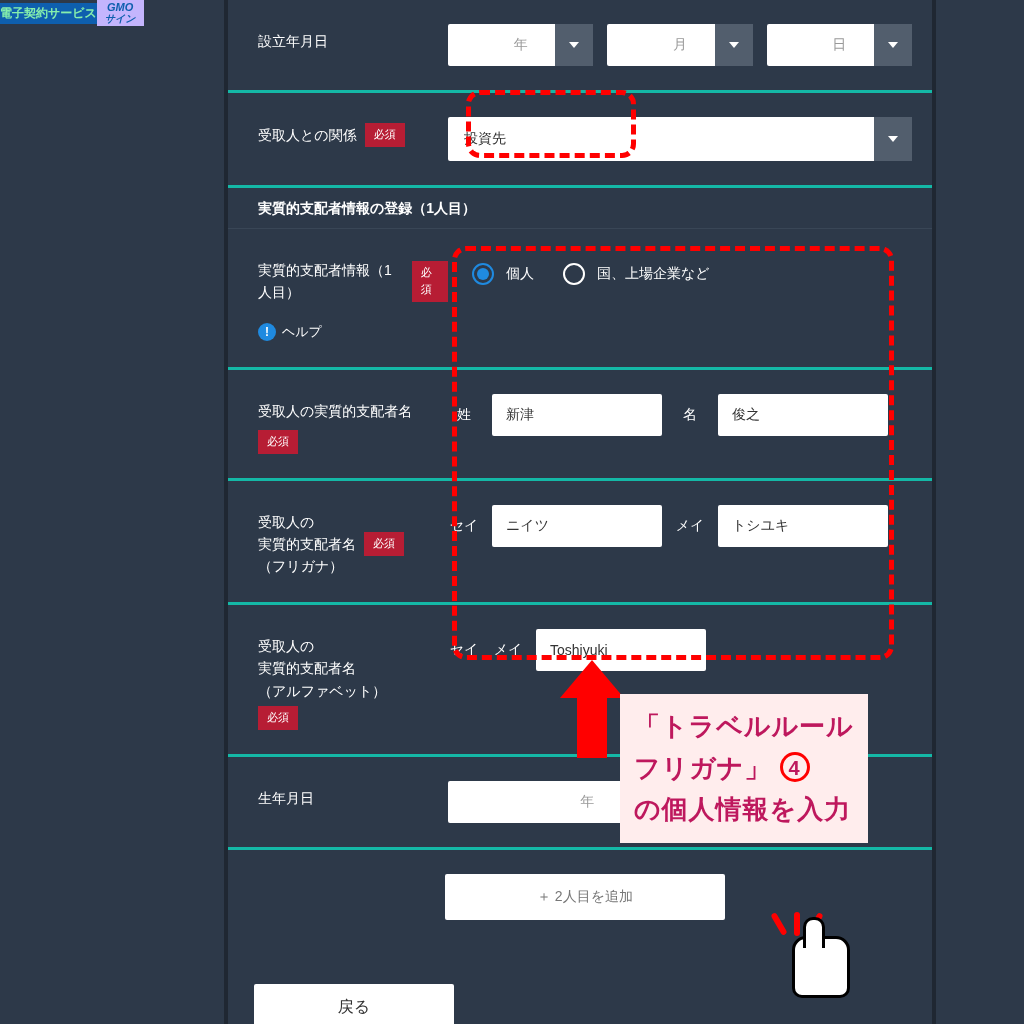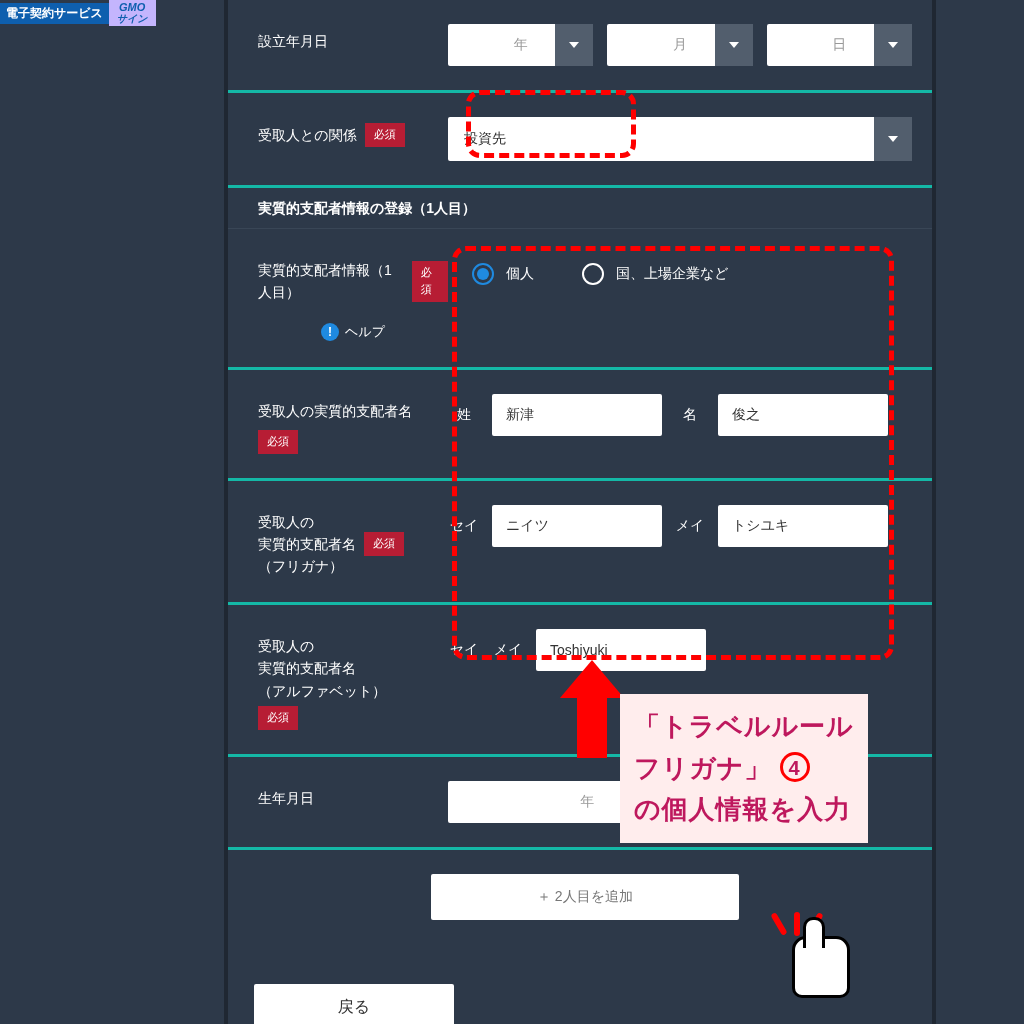--- a/index.html
+++ b/index.html
@@ -17,23 +17,23 @@
   .left-badge {
     position: absolute;
     left: 0;
     top: 0;
     display: flex;
     align-items: center;
     z-index: 10;
   }
   .badge-txt {
     background: #0e5fae;
-    color: #ffffff;
+    color: #86efac;
     font-size: 12px;
-    padding: 2px 6px;
+    padding: 2px 0;
     font-weight: bold;
   }
   .badge-logo {
     background: #c4b5fd;
     color: #0e5fae;
     font-size: 11px;
     padding: 1px 8px 2px 8px;
     font-weight: bold;
     line-height: 1.1;
     text-align: center;
@@ -145,21 +145,21 @@
     width: 100%;
   }
   .section-header {
     padding: 12px 30px 10px 30px;
     font-size: 14px;
     font-weight: bold;
     border-bottom: 1px solid #394656;
   }
   .radio-row {
     display: flex;
-    gap: 48px;
+    gap: 29px;
     align-items: center;
     padding: 10px 0 10px 24px;
   }
   .radio {
     display: flex;
     align-items: center;
     gap: 12px;
   }
   .radio-dot {
     width: 22px;
@@ -196,21 +196,21 @@
     display: flex;
     align-items: center;
     padding: 0 14px;
     border-radius: 2px;
     font-size: 14px;
   }
   .add-btn {
     background: #fff;
     color: #777;
     height: 46px;
-    width: 308px;
+    width: 280px;
     display: flex;
     align-items: center;
     justify-content: center;
     margin: 0 auto;
     border-radius: 2px;
   }
   .button-row {
     display: flex;
     padding: 40px 26px 0 26px;
     flex-direction: column;
@@ -357,21 +357,21 @@
       <div class="dropdown">
         <span>投資先</span>
         <span class="caret"></span>
       </div>
     </div>
   </div>
 
   <div class="section-header">実質的支配者情報の登録（1人目）</div>
 
   <div class="row">
-    <div class="label-col" style="flex-direction:column;align-items:center;">
+    <div class="label-col" style="flex-direction:row;align-items:flex-end;">
       <div style="display:flex;gap:8px;align-items:center;">
         <span>実質的支配者情報（1人目）</span>
         <span class="req-badge">必須</span>
       </div>
       <div class="help">
         <span class="help-icon">!</span>
         <span>ヘルプ</span>
       </div>
     </div>
     <div class="field-col">

